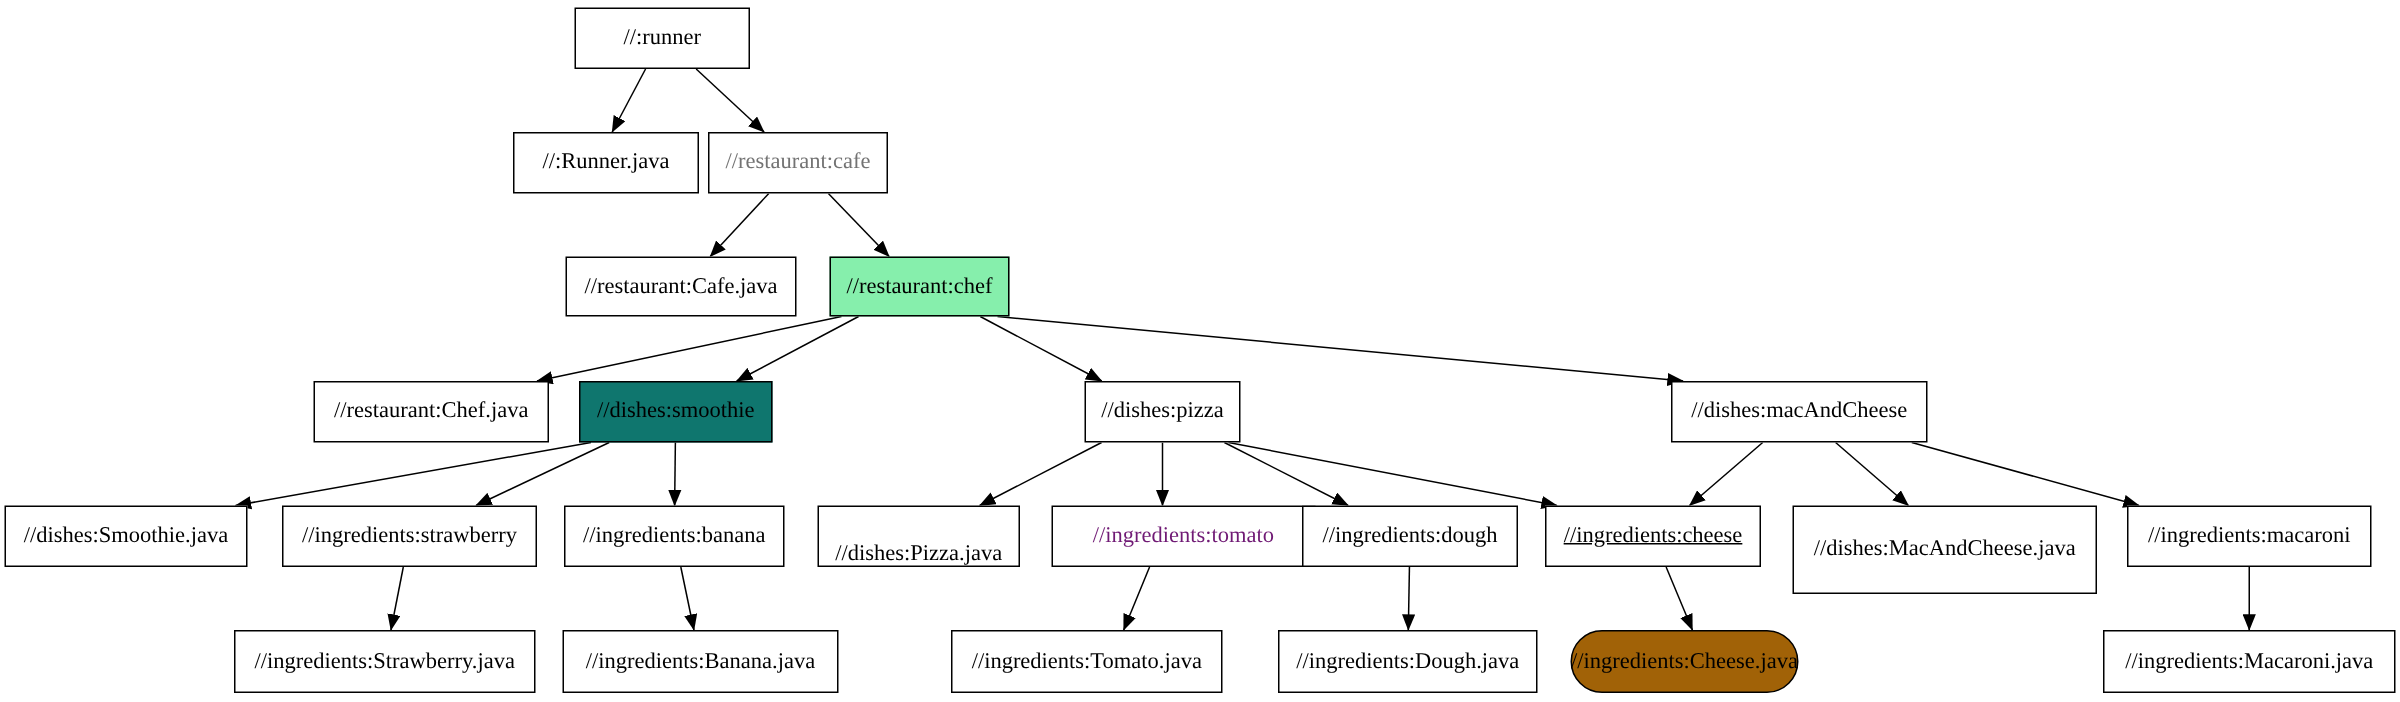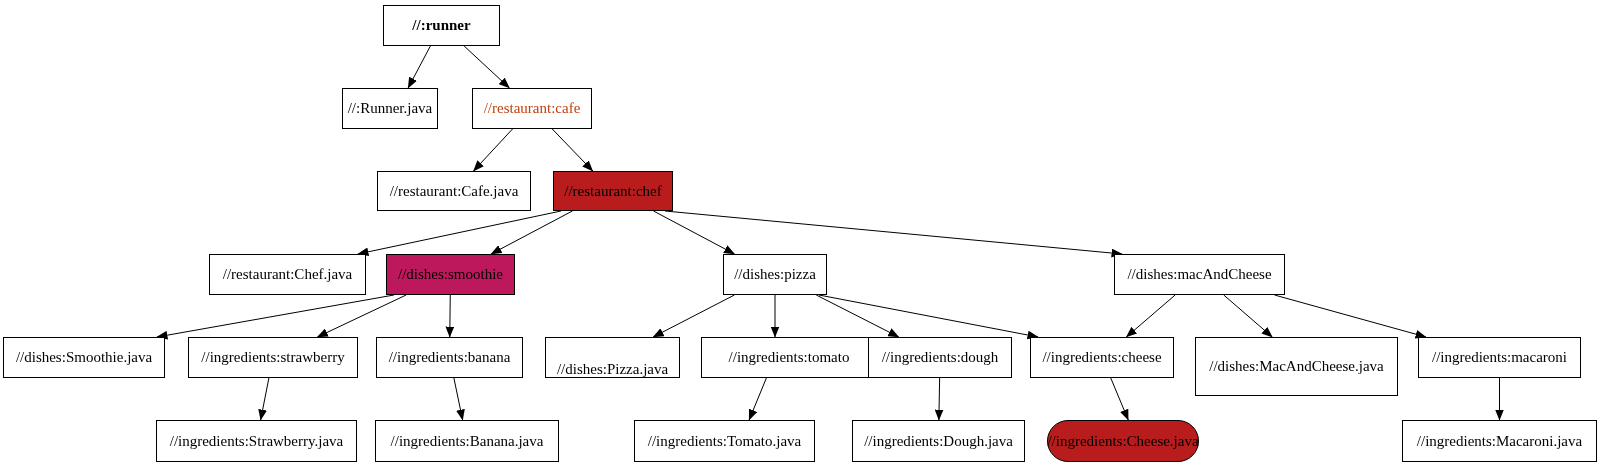--- a/index.html
+++ b/index.html
@@ -65,85 +65,85 @@
       <line x1="819" y1="295" x2="1038" y2="337" stroke="#000000" stroke-width="1" marker-end="url(#arrowhead)"></line>
       <line x1="1175.125" y1="295" x2="1126.375" y2="337" stroke="#000000" stroke-width="1" marker-end="url(#arrowhead)"></line>
       <line x1="1223.75" y1="295" x2="1272.25" y2="337" stroke="#000000" stroke-width="1" marker-end="url(#arrowhead)"></line>
       <line x1="1274.5" y1="295" x2="1426" y2="337" stroke="#000000" stroke-width="1" marker-end="url(#arrowhead)"></line>
       <line x1="766.375" y1="378" x2="749.125" y2="420" stroke="#000000" stroke-width="1" marker-end="url(#arrowhead)"></line>
       <line x1="939.625" y1="378" x2="938.875" y2="420" stroke="#000000" stroke-width="1" marker-end="url(#arrowhead)"></line>
       <line x1="1110.75" y1="378" x2="1128.25" y2="420" stroke="#000000" stroke-width="1" marker-end="url(#arrowhead)"></line>
       <line x1="1499.5" y1="378" x2="1499.5" y2="420" stroke="#000000" stroke-width="1" marker-end="url(#arrowhead)"></line>
     </svg>
 
-<div class="node" style="left: 383px; top: 5px; width: 117px; height: 41px; border-color: rgb(0, 0, 0); background: rgb(255, 255, 255); color: rgb(0, 0, 0); font-weight: bold;">
+<div class="node" style="left: 383px; top: 5px; width: 117px; height: 41px; border-color: rgb(0, 0, 0); background: rgb(255, 255, 255); color: rgb(0, 0, 0);">
       <span>//:runner</span>
     </div>
-    <div class="node" style="left: 342px; top: 88px; width: 96px; height: 41px; border-color: rgb(0, 0, 0); background: rgb(255, 255, 255); color: rgb(0, 0, 0);">
+    <div class="node" style="left: 342px; top: 88px; width: 124px; height: 41px; border-color: rgb(0, 0, 0); background: rgb(255, 255, 255); color: rgb(0, 0, 0);">
       <span>//:Runner.java</span>
     </div>
-    <div class="node" style="left: 472px; top: 88px; width: 120px; height: 41px; border-color: rgb(0, 0, 0); background: rgb(255, 255, 255); color: #c2410c;">
+    <div class="node" style="left: 472px; top: 88px; width: 120px; height: 41px; border-color: rgb(0, 0, 0); background: rgb(255, 255, 255); color: #737373;">
       <span>//restaurant:cafe</span>
     </div>
     <div class="node" style="left: 377px; top: 171px; width: 154px; height: 40px; border-color: rgb(0, 0, 0); background: rgb(255, 255, 255); color: rgb(0, 0, 0);">
       <span>//restaurant:Cafe.java</span>
     </div>
-    <div class="node" style="left: 553px; top: 171px; width: 120px; height: 40px; border-color: rgb(0, 0, 0); background: #b91c1c; color: rgb(0, 0, 0);">
+    <div class="node" style="left: 553px; top: 171px; width: 120px; height: 40px; border-color: rgb(0, 0, 0); background: #86efac; color: rgb(0, 0, 0);">
       <span>//restaurant:chef</span>
     </div>
     <div class="node" style="left: 209px; top: 254px; width: 157px; height: 41px; border-color: rgb(0, 0, 0); background: rgb(255, 255, 255); color: rgb(0, 0, 0);">
       <span>//restaurant:Chef.java</span>
     </div>
-    <div class="node" style="left: 386px; top: 254px; width: 129px; height: 41px; border-color: rgb(0, 0, 0); background: #be185d; color: rgb(0, 0, 0);">
+    <div class="node" style="left: 386px; top: 254px; width: 129px; height: 41px; border-color: rgb(0, 0, 0); background: #0f766e; color: rgb(0, 0, 0);">
       <span>//dishes:smoothie</span>
     </div>
     <div class="node" style="left: 723px; top: 254px; width: 104px; height: 41px; border-color: rgb(0, 0, 0); background: rgb(255, 255, 255); color: rgb(0, 0, 0);">
       <span>//dishes:pizza</span>
     </div>
     <div class="node" style="left: 1114px; top: 254px; width: 171px; height: 41px; border-color: rgb(0, 0, 0); background: rgb(255, 255, 255); color: rgb(0, 0, 0);">
       <span>//dishes:macAndCheese</span>
     </div>
     <div class="node" style="left: 3px; top: 337px; width: 162px; height: 41px; border-color: rgb(0, 0, 0); background: rgb(255, 255, 255); color: rgb(0, 0, 0);">
       <span>//dishes:Smoothie.java</span>
     </div>
     <div class="node" style="left: 188px; top: 337px; width: 170px; height: 41px; border-color: rgb(0, 0, 0); background: rgb(255, 255, 255); color: rgb(0, 0, 0);">
       <span>//ingredients:strawberry</span>
     </div>
     <div class="node" style="left: 376px; top: 337px; width: 147px; height: 41px; border-color: rgb(0, 0, 0); background: rgb(255, 255, 255); color: rgb(0, 0, 0);">
       <span>//ingredients:banana</span>
     </div>
     <div class="node" style="left: 545px; top: 337px; width: 135px; height: 41px; border-color: rgb(0, 0, 0); background: rgb(255, 255, 255); color: rgb(0, 0, 0); align-items: flex-end;">
       <span>//dishes:Pizza.java</span>
     </div>
-    <div class="node" style="left: 701px; top: 337px; width: 176px; height: 41px; border-color: rgb(0, 0, 0); background: rgb(255, 255, 255); color: #000000;">
+    <div class="node" style="left: 701px; top: 337px; width: 176px; height: 41px; border-color: rgb(0, 0, 0); background: rgb(255, 255, 255); color: #701a75;">
       <span>//ingredients:tomato</span>
     </div>
     <div class="node" style="left: 868px; top: 337px; width: 144px; height: 41px; border-color: rgb(0, 0, 0); background: rgb(255, 255, 255); color: rgb(0, 0, 0);">
       <span>//ingredients:dough</span>
     </div>
-    <div class="node" style="left: 1030px; top: 337px; width: 144px; height: 41px; border-color: rgb(0, 0, 0); background: rgb(255, 255, 255); color: rgb(0, 0, 0);">
+    <div class="node" style="left: 1030px; top: 337px; width: 144px; height: 41px; border-color: rgb(0, 0, 0); background: rgb(255, 255, 255); color: rgb(0, 0, 0); text-decoration: underline;">
       <span>//ingredients:cheese</span>
     </div>
     <div class="node" style="left: 1195px; top: 337px; width: 203px; height: 59px; border-color: rgb(0, 0, 0); background: rgb(255, 255, 255); color: rgb(0, 0, 0);">
       <span>//dishes:MacAndCheese.java</span>
     </div>
     <div class="node" style="left: 1418px; top: 337px; width: 163px; height: 41px; border-color: rgb(0, 0, 0); background: rgb(255, 255, 255); color: rgb(0, 0, 0);">
       <span>//ingredients:macaroni</span>
     </div>
     <div class="node" style="left: 156px; top: 420px; width: 201px; height: 42px; border-color: rgb(0, 0, 0); background: rgb(255, 255, 255); color: rgb(0, 0, 0);">
       <span>//ingredients:Strawberry.java</span>
     </div>
     <div class="node" style="left: 375px; top: 420px; width: 184px; height: 42px; border-color: rgb(0, 0, 0); background: rgb(255, 255, 255); color: rgb(0, 0, 0);">
       <span>//ingredients:Banana.java</span>
     </div>
     <div class="node" style="left: 634px; top: 420px; width: 181px; height: 42px; border-color: rgb(0, 0, 0); background: rgb(255, 255, 255); color: rgb(0, 0, 0);">
       <span>//ingredients:Tomato.java</span>
     </div>
     <div class="node" style="left: 852px; top: 420px; width: 173px; height: 42px; border-color: rgb(0, 0, 0); background: rgb(255, 255, 255); color: rgb(0, 0, 0);">
       <span>//ingredients:Dough.java</span>
     </div>
-    <div class="node" style="left: 1047px; top: 420px; width: 152px; height: 42px; border-color: rgb(0, 0, 0); background: #b91c1c; color: rgb(0, 0, 0); border-radius: 21px;">
+    <div class="node" style="left: 1047px; top: 420px; width: 152px; height: 42px; border-color: rgb(0, 0, 0); background: #a16207; color: rgb(0, 0, 0); border-radius: 21px;">
       <span>//ingredients:Cheese.java</span>
     </div>
     <div class="node" style="left: 1402px; top: 420px; width: 195px; height: 42px; border-color: rgb(0, 0, 0); background: rgb(255, 255, 255); color: rgb(0, 0, 0);">
       <span>//ingredients:Macaroni.java</span>
     </div>
   </div>
 
 </body></html>

